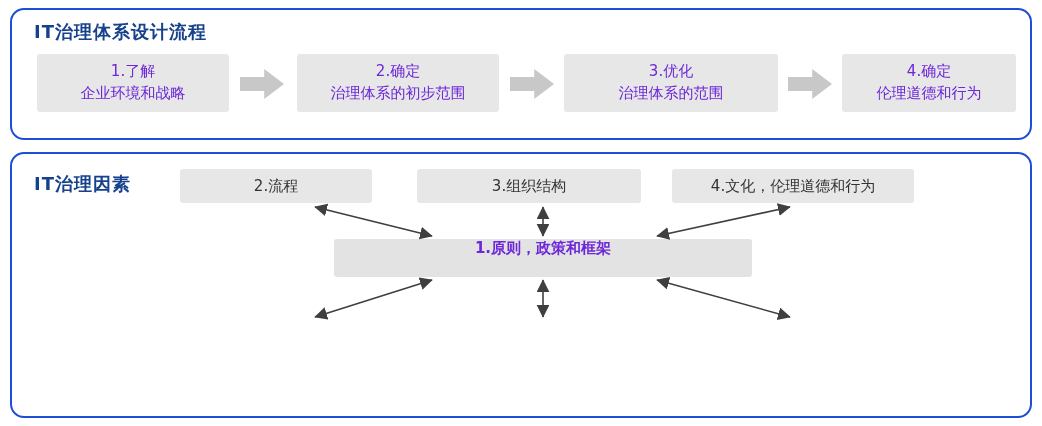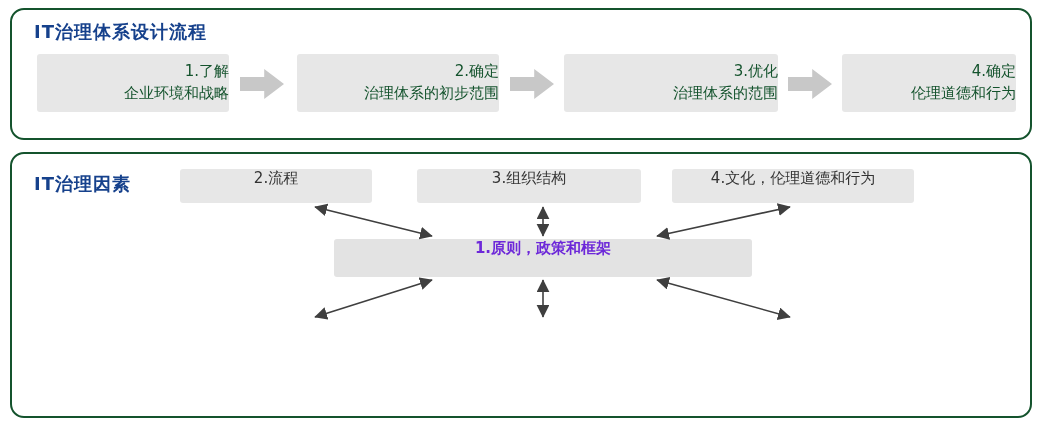--- a/index.html
+++ b/index.html
@@ -1,28 +1,28 @@
 <!DOCTYPE html>
 <html><head>
 <meta charset="utf-8">
 <style>
   html,body{margin:0;padding:0;background:#ffffff;}
   body{font-family:"DejaVu Sans","Liberation Sans",sans-serif;}
   .canvas{position:relative;width:1042px;height:426px;background:#ffffff;overflow:hidden;}
-  .panel{position:absolute;background:#ffffff;border:2px solid #14532d;border-radius:14px;box-sizing:border-box;}
+  .panel{position:absolute;background:#ffffff;border:2px solid #1d4ed8;border-radius:14px;box-sizing:border-box;}
   .top-panel{left:10px;top:8px;width:1022px;height:132px;}
   .bottom-panel{left:10px;top:152px;width:1022px;height:266px;}
   .panel-title{position:absolute;left:22px;top:10px;margin:0;font-size:18px;font-weight:700;color:#16418c;letter-spacing:1px;}
   .step-box{position:absolute;top:44px;height:58px;background:#e7e7e7;border-radius:3px;
-    display:flex;flex-direction:column;align-items:flex-end;justify-content:center;
-    font-size:15px;color:#14532d;line-height:1.45;text-align:center;}
+    display:flex;flex-direction:column;align-items:center;justify-content:center;
+    font-size:15px;color:#6d28d9;line-height:1.45;text-align:center;}
   .flow-arrow{position:absolute;top:59px;width:44px;height:30px;background:#c8c8c8;
     clip-path:polygon(0 27%,55% 27%,55% 0,100% 50%,55% 100%,55% 73%,0 73%);}
   .factor-box{position:absolute;height:34px;background:#e7e7e7;border-radius:3px;
-    display:flex;align-items:flex-start;justify-content:center;font-size:15px;color:#333;}
+    display:flex;align-items:center;justify-content:center;font-size:15px;color:#333;}
   .center-box{position:absolute;left:322px;top:85px;width:418px;height:38px;background:#e3e3e3;border-radius:3px;
     display:flex;align-items:flex-start;justify-content:center;font-size:15px;font-weight:700;color:#6d28d9;}
   .resource-area{position:absolute;left:140px;top:168px;width:772px;height:86px;background:#c3e5f4;border-radius:10px;}
   .resource-box{position:absolute;top:12px;height:32px;background:#ffffff;border-radius:4px;
     display:flex;align-items:center;justify-content:center;font-size:15px;color:#333;}
   .resource-label{position:absolute;left:0;right:0;top:50px;text-align:center;font-size:17px;font-weight:700;color:#16418c;letter-spacing:2px;}
   .connectors{position:absolute;left:0;top:0;width:1022px;height:266px;pointer-events:none;}
 </style>
 </head>
 <body>

